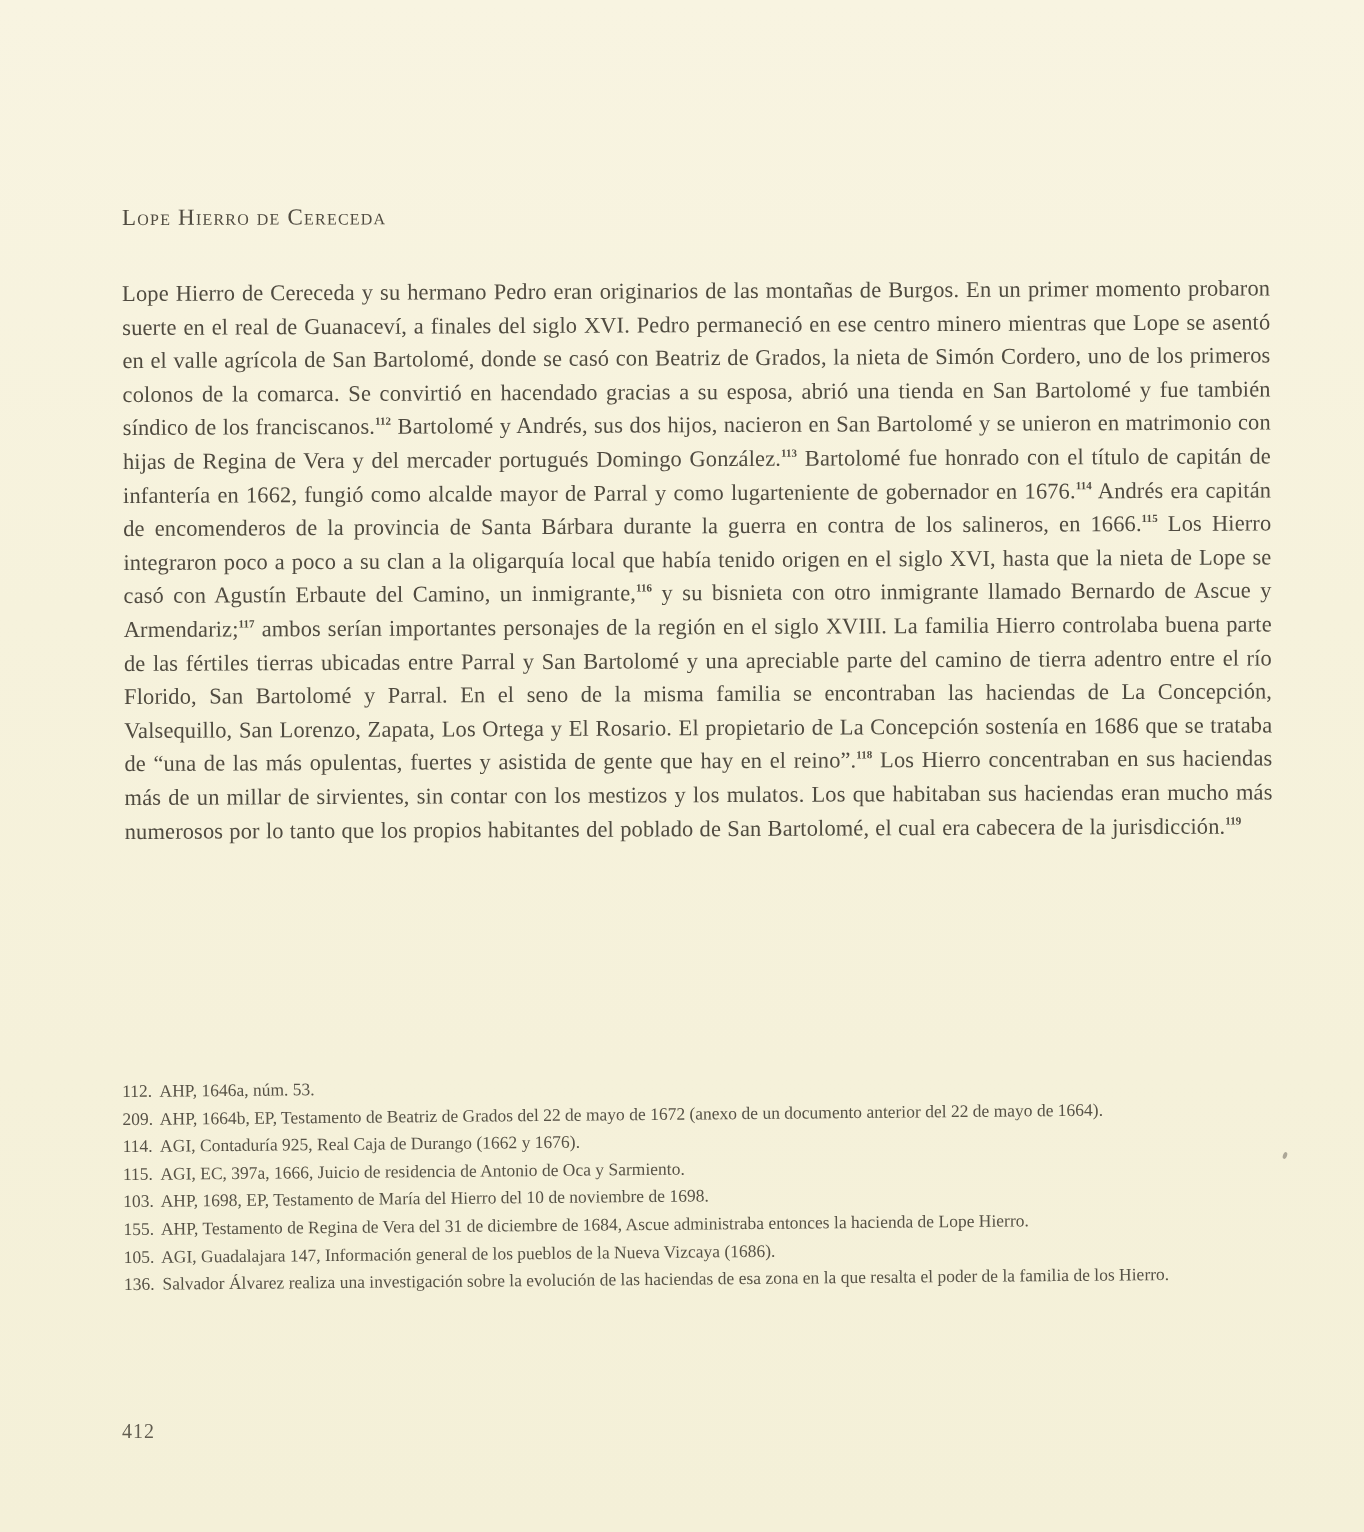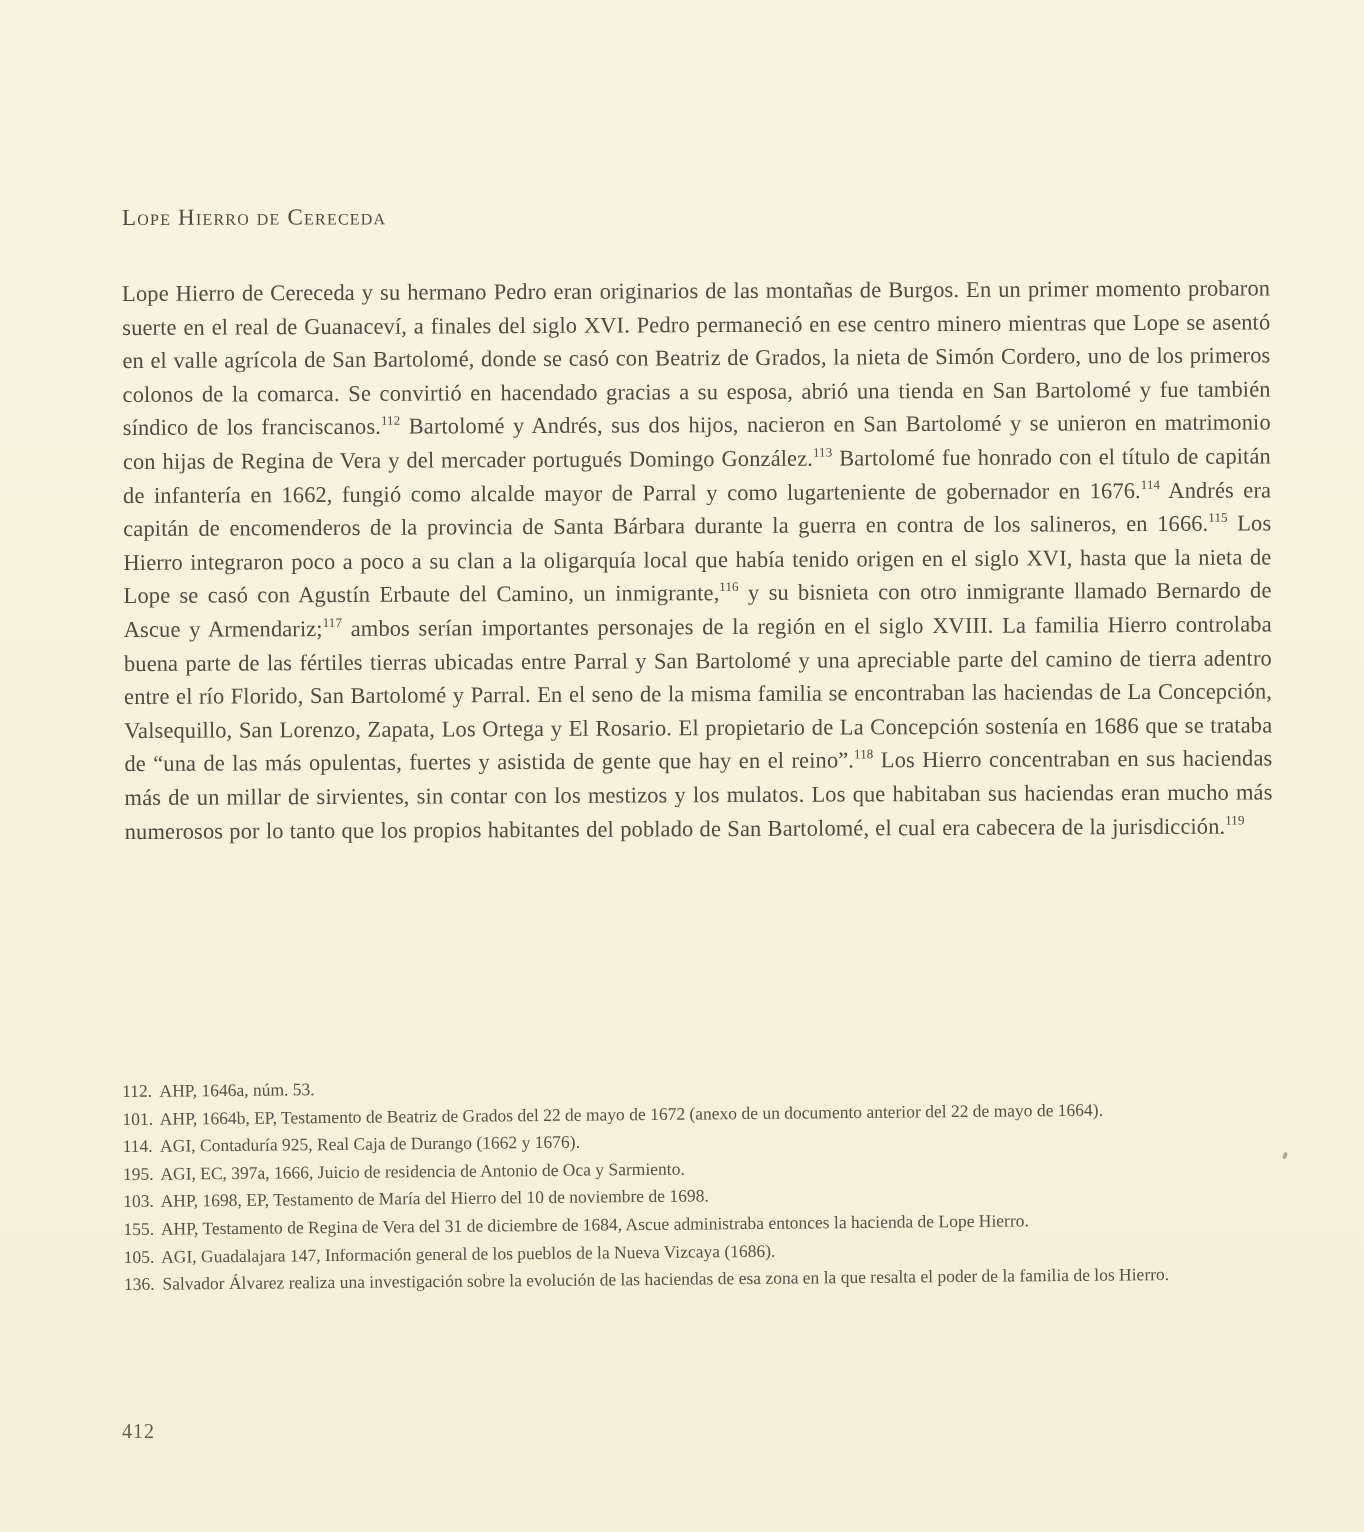--- a/index.html
+++ b/index.html
@@ -44,25 +44,26 @@
     font-size: 22.5px;
     line-height: 33.6px;
     text-align: justify;
     color: var(--ink);
     letter-spacing: 0.1px;
     word-spacing: 0.5px;
     transform: rotate(-0.28deg);
     transform-origin: left top;
   }
   .body-text sup {
-    font-size: 13px;
+    font-size: 11px;
     line-height: 0;
     vertical-align: baseline;
     position: relative;
     top: -9px;
+    font-weight: bold;
   }
   .footnotes {
     position: absolute;
     left: 122px;
     top: 1078px;
     width: 1175px;
     font-size: 17.5px;
     line-height: 27.6px;
     color: var(--ink-soft);
     transform: rotate(-0.55deg);
@@ -99,23 +100,23 @@
 <body>
 
 <div class="page">
 
   <h2 class="heading">Lope Hierro de Cereceda</h2>
 
   <p class="body-text" id="paragraph">Lope Hierro de Cereceda y su hermano Pedro eran originarios de las montañas de Burgos. En un primer momento probaron suerte en el real de Guanaceví, a finales del siglo XVI. Pedro permaneció en ese centro minero mientras que Lope se asentó en el valle agrícola de San Bartolomé, donde se casó con Beatriz de Grados, la nieta de Simón Cordero, uno de los primeros colonos de la comarca. Se convirtió en hacendado gracias a su esposa, abrió una tienda en San Bartolomé y fue también síndico de los franciscanos.<sup>112</sup> Bartolomé y Andrés, sus dos hijos, nacieron en San Bartolomé y se unieron en matrimonio con hijas de Regina de Vera y del mercader portugués Domingo González.<sup>113</sup> Bartolomé fue honrado con el título de capitán de infantería en 1662, fungió como alcalde mayor de Parral y como lugarteniente de gobernador en 1676.<sup>114</sup> Andrés era capitán de encomenderos de la provincia de Santa Bárbara durante la guerra en contra de los salineros, en 1666.<sup>115</sup> Los Hierro integraron poco a poco a su clan a la oligarquía local que había tenido origen en el siglo XVI, hasta que la nieta de Lope se casó con Agustín Erbaute del Camino, un inmigrante,<sup>116</sup> y su bisnieta con otro inmigrante llamado Bernardo de Ascue y Armendariz;<sup>117</sup> ambos serían importantes personajes de la región en el siglo XVIII. La familia Hierro controlaba buena parte de las fértiles tierras ubicadas entre Parral y San Bartolomé y una apreciable parte del camino de tierra adentro entre el río Florido, San Bartolomé y Parral. En el seno de la misma familia se encontraban las haciendas de La Concepción, Valsequillo, San Lorenzo, Zapata, Los Ortega y El Rosario. El propietario de La Concepción sostenía en 1686 que se trataba de “una de las más opulentas, fuertes y asistida de gente que hay en el reino”.<sup>118</sup> Los Hierro concentraban en sus haciendas más de un millar de sirvientes, sin contar con los mestizos y los mulatos. Los que habitaban sus haciendas eran mucho más numerosos por lo tanto que los propios habitantes del poblado de San Bartolomé, el cual era cabecera de la jurisdicción.<sup>119</sup></p>
 
   <div class="footnotes" id="footnotes">
       <div class="footnote"><span class="fn-num">112.</span><span class="fn-text"> AHP, 1646a, núm. 53.</span></div>
-      <div class="footnote"><span class="fn-num">101.</span><span class="fn-text"> AHP, 1664b, EP, Testamento de Beatriz de Grados del 22 de mayo de 1672 (anexo de un documento anterior del 22 de mayo de 1664).</span></div>
+      <div class="footnote"><span class="fn-num">209.</span><span class="fn-text"> AHP, 1664b, EP, Testamento de Beatriz de Grados del 22 de mayo de 1672 (anexo de un documento anterior del 22 de mayo de 1664).</span></div>
       <div class="footnote"><span class="fn-num">114.</span><span class="fn-text"> AGI, Contaduría 925, Real Caja de Durango (1662 y 1676).</span></div>
-      <div class="footnote"><span class="fn-num">195.</span><span class="fn-text"> AGI, EC, 397a, 1666, Juicio de residencia de Antonio de Oca y Sarmiento.</span></div>
+      <div class="footnote"><span class="fn-num">115.</span><span class="fn-text"> AGI, EC, 397a, 1666, Juicio de residencia de Antonio de Oca y Sarmiento.</span></div>
       <div class="footnote"><span class="fn-num">103.</span><span class="fn-text"> AHP, 1698, EP, Testamento de María del Hierro del 10 de noviembre de 1698.</span></div>
       <div class="footnote"><span class="fn-num">155.</span><span class="fn-text"> AHP, Testamento de Regina de Vera del 31 de diciembre de 1684, Ascue administraba entonces la hacienda de Lope Hierro.</span></div>
       <div class="footnote"><span class="fn-num">105.</span><span class="fn-text"> AGI, Guadalajara 147, Información general de los pueblos de la Nueva Vizcaya (1686).</span></div>
       <div class="footnote"><span class="fn-num">136.</span><span class="fn-text"> Salvador Álvarez realiza una investigación sobre la evolución de las haciendas de esa zona en la que resalta el poder de la familia de los Hierro.</span></div>
     </div>
 
   <div class="page-number">412</div>
 
   <div class="speck"></div>
 

